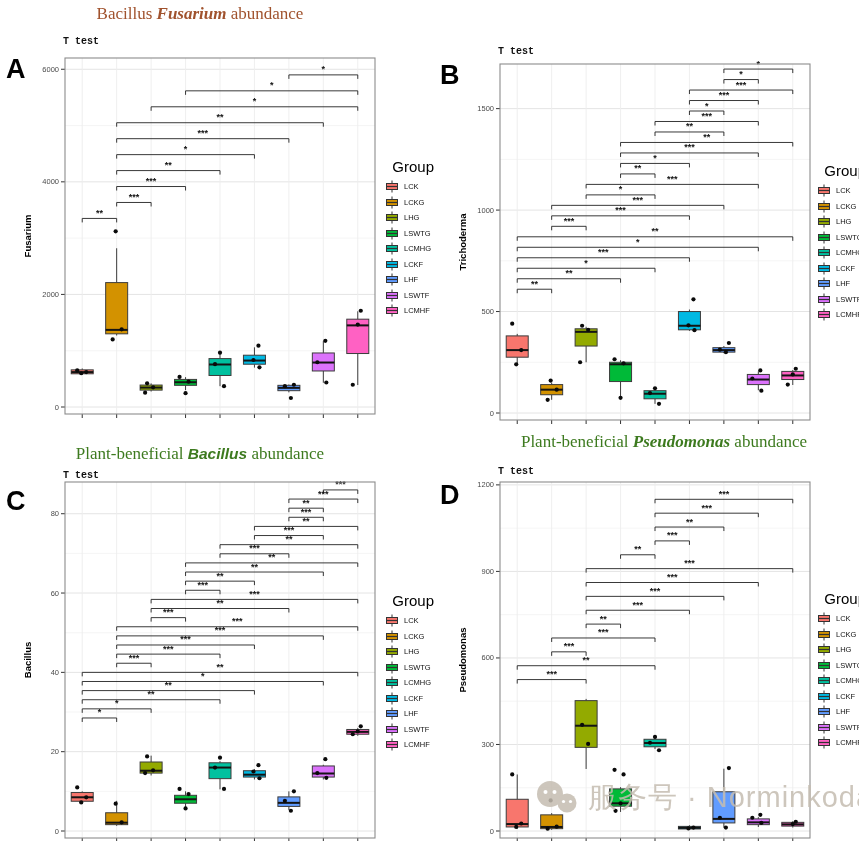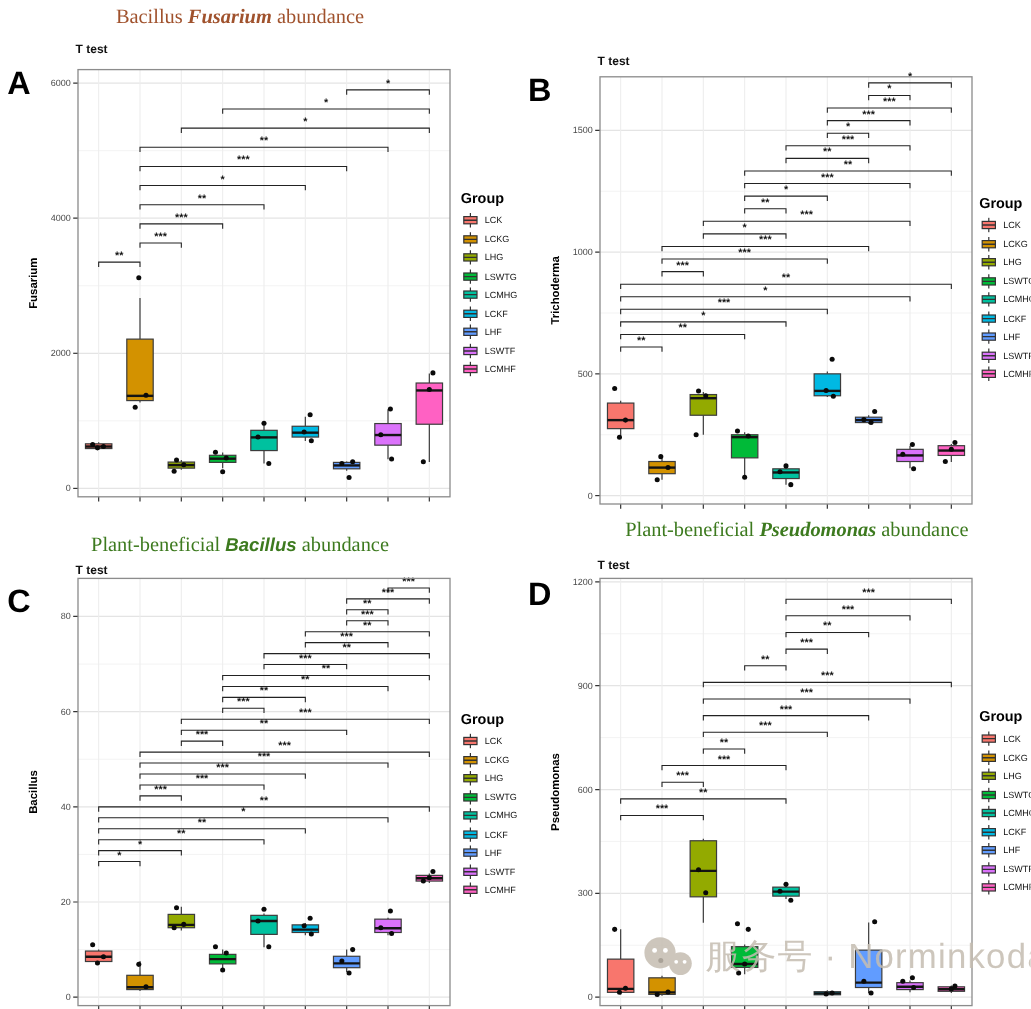--- a/index.html
+++ b/index.html
@@ -2,24 +2,24 @@
 <html><head>
 <meta charset="utf-8">
 <style>
   html,body{margin:0;padding:0;background:#fff;font-family:"Liberation Sans",sans-serif;}
   #figure{position:relative;width:859px;height:841px;background:#ffffff;overflow:hidden;}
   .panel{position:absolute;}
   .pletter{position:absolute;font-weight:bold;font-size:27px;color:#000;font-family:"Liberation Sans",sans-serif;line-height:1;}
   .ptitle{position:absolute;text-align:center;font-family:"Liberation Serif",serif;font-size:17px;line-height:1.15;}
   .ptitle .genus{font-weight:bold;font-style:italic;}
   .panel.genus-sans .genus{font-family:"Liberation Sans",sans-serif;font-size:15.5px;}
-  .subtitle{position:absolute;font-size:10px;font-weight:bold;color:#111;}
+  .subtitle{position:absolute;font-size:10px;font-weight:bold;color:#111;font-family:Liberation Mono, monospace;}
   svg.plot{position:absolute;}
   .legend{position:absolute;width:50px;}
-  .legend .ltitle{font-size:12px;font-weight:bold;color:#000;margin:0 0 4px 0;}
+  .legend .ltitle{font-size:15px;font-weight:normal;color:#000;margin:0 0 4px 0;text-align:right;}
   .legend .litem{display:flex;align-items:center;gap:4px;height:15.5px;}
   .legend .litem .llab{font-size:7.5px;font-weight:normal;color:#111;}
   .watermark{position:absolute;left:534px;top:778px;display:flex;align-items:center;gap:8px;opacity:.85;pointer-events:none;}
   .watermark .wtext{font-size:29px;letter-spacing:1px;font-family:"Liberation Sans",sans-serif;white-space:nowrap;}
 </style>
 </head>
 <body>
 
 <div id="figure">
 

